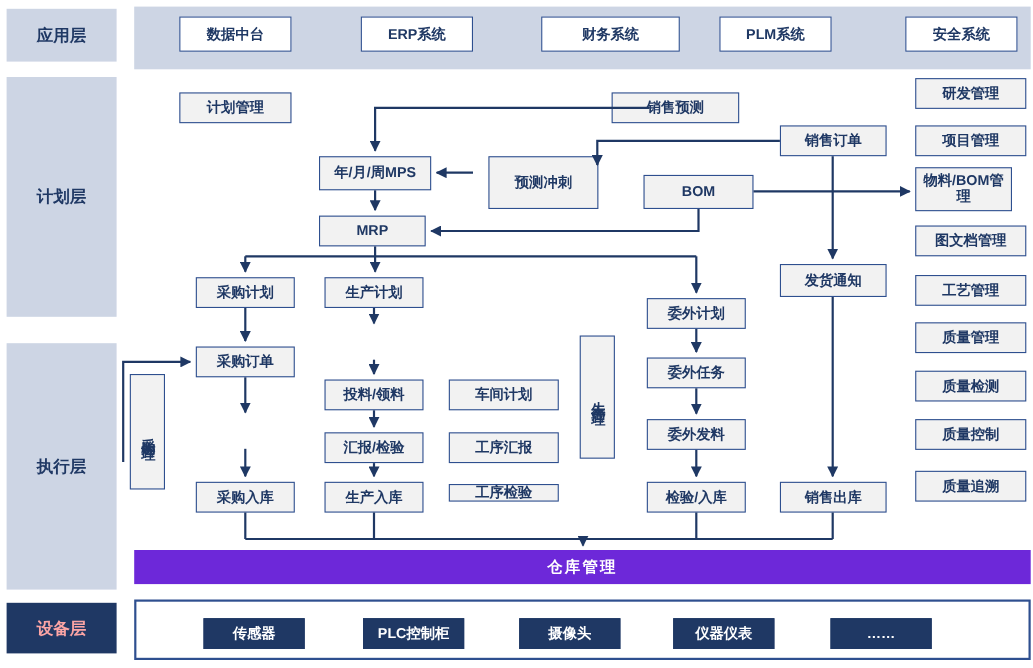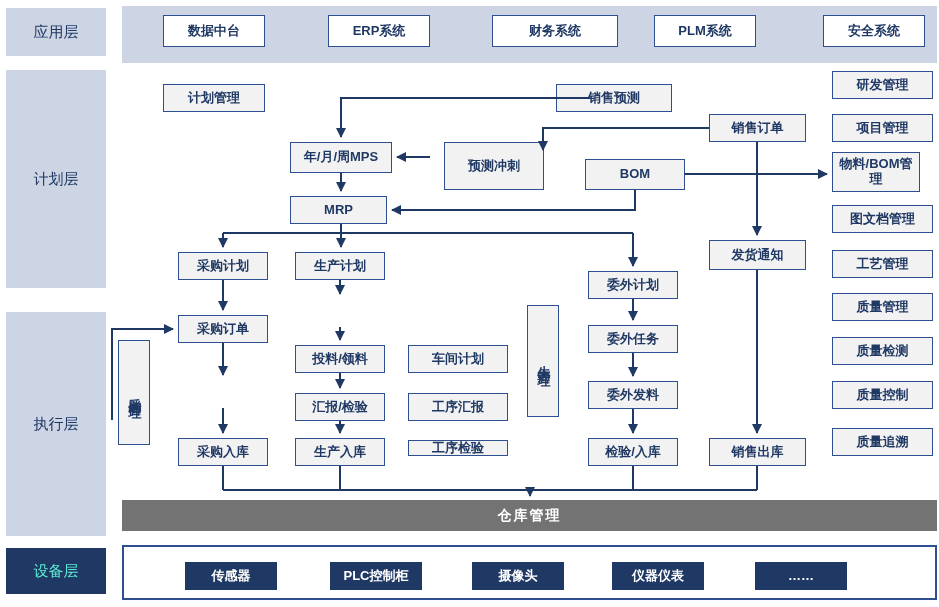--- a/index.html
+++ b/index.html
@@ -2,39 +2,39 @@
 <html><head>
 <meta charset="utf-8">
 <style>
   * { margin:0; padding:0; box-sizing:border-box; }
   html,body { background:#fff; }
   body { font-family:"Liberation Sans","DejaVu Sans",sans-serif; }
   .canvas { position:relative; width:939px; height:607px; background:#ffffff; overflow:hidden; }
 
   .layer-label {
     position:absolute; background:#cdd5e4; color:#1f3864;
-    font-weight:normal; font-size:15px;
+    font-weight:bold; font-size:15px;
     display:flex; align-items:center; justify-content:center;
   }
-  .layer-label.dark { background:#1f3864; color:#5eead4; }
+  .layer-label.dark { background:#1f3864; color:#fca5a5; }
 
   .band { position:absolute; background:#cdd5e4; }
 
   .node {
     position:absolute; border:1.6px solid #2e4f8f; background:#f2f2f2;
     color:#1f3864; font-weight:bold; font-size:13px; line-height:1.15;
     display:flex; align-items:center; justify-content:center;
     text-align:center; padding:1px 4px;
   }
   .node.white { background:#ffffff; }
   .node.dark  { background:#1f3864; color:#ffffff; border:1.6px solid #1f3864; }
   .node.vertical { writing-mode:vertical-rl; letter-spacing:3px; }
 
   .bar {
-    position:absolute; background:#737373; color:#ffffff;
+    position:absolute; background:#6d28d9; color:#ffffff;
     font-weight:bold; font-size:14px; letter-spacing:2px;
     display:flex; align-items:center; justify-content:center;
   }
 
   .device-region { position:absolute; border:2px solid #2e4f8f; background:#ffffff; }
 
   svg.arrows { position:absolute; left:0; top:0; width:939px; height:607px; pointer-events:none; }
   svg.arrows polyline, svg.arrows line { fill:none; stroke:#1f3864; stroke-width:2; }
 </style>
 </head>

